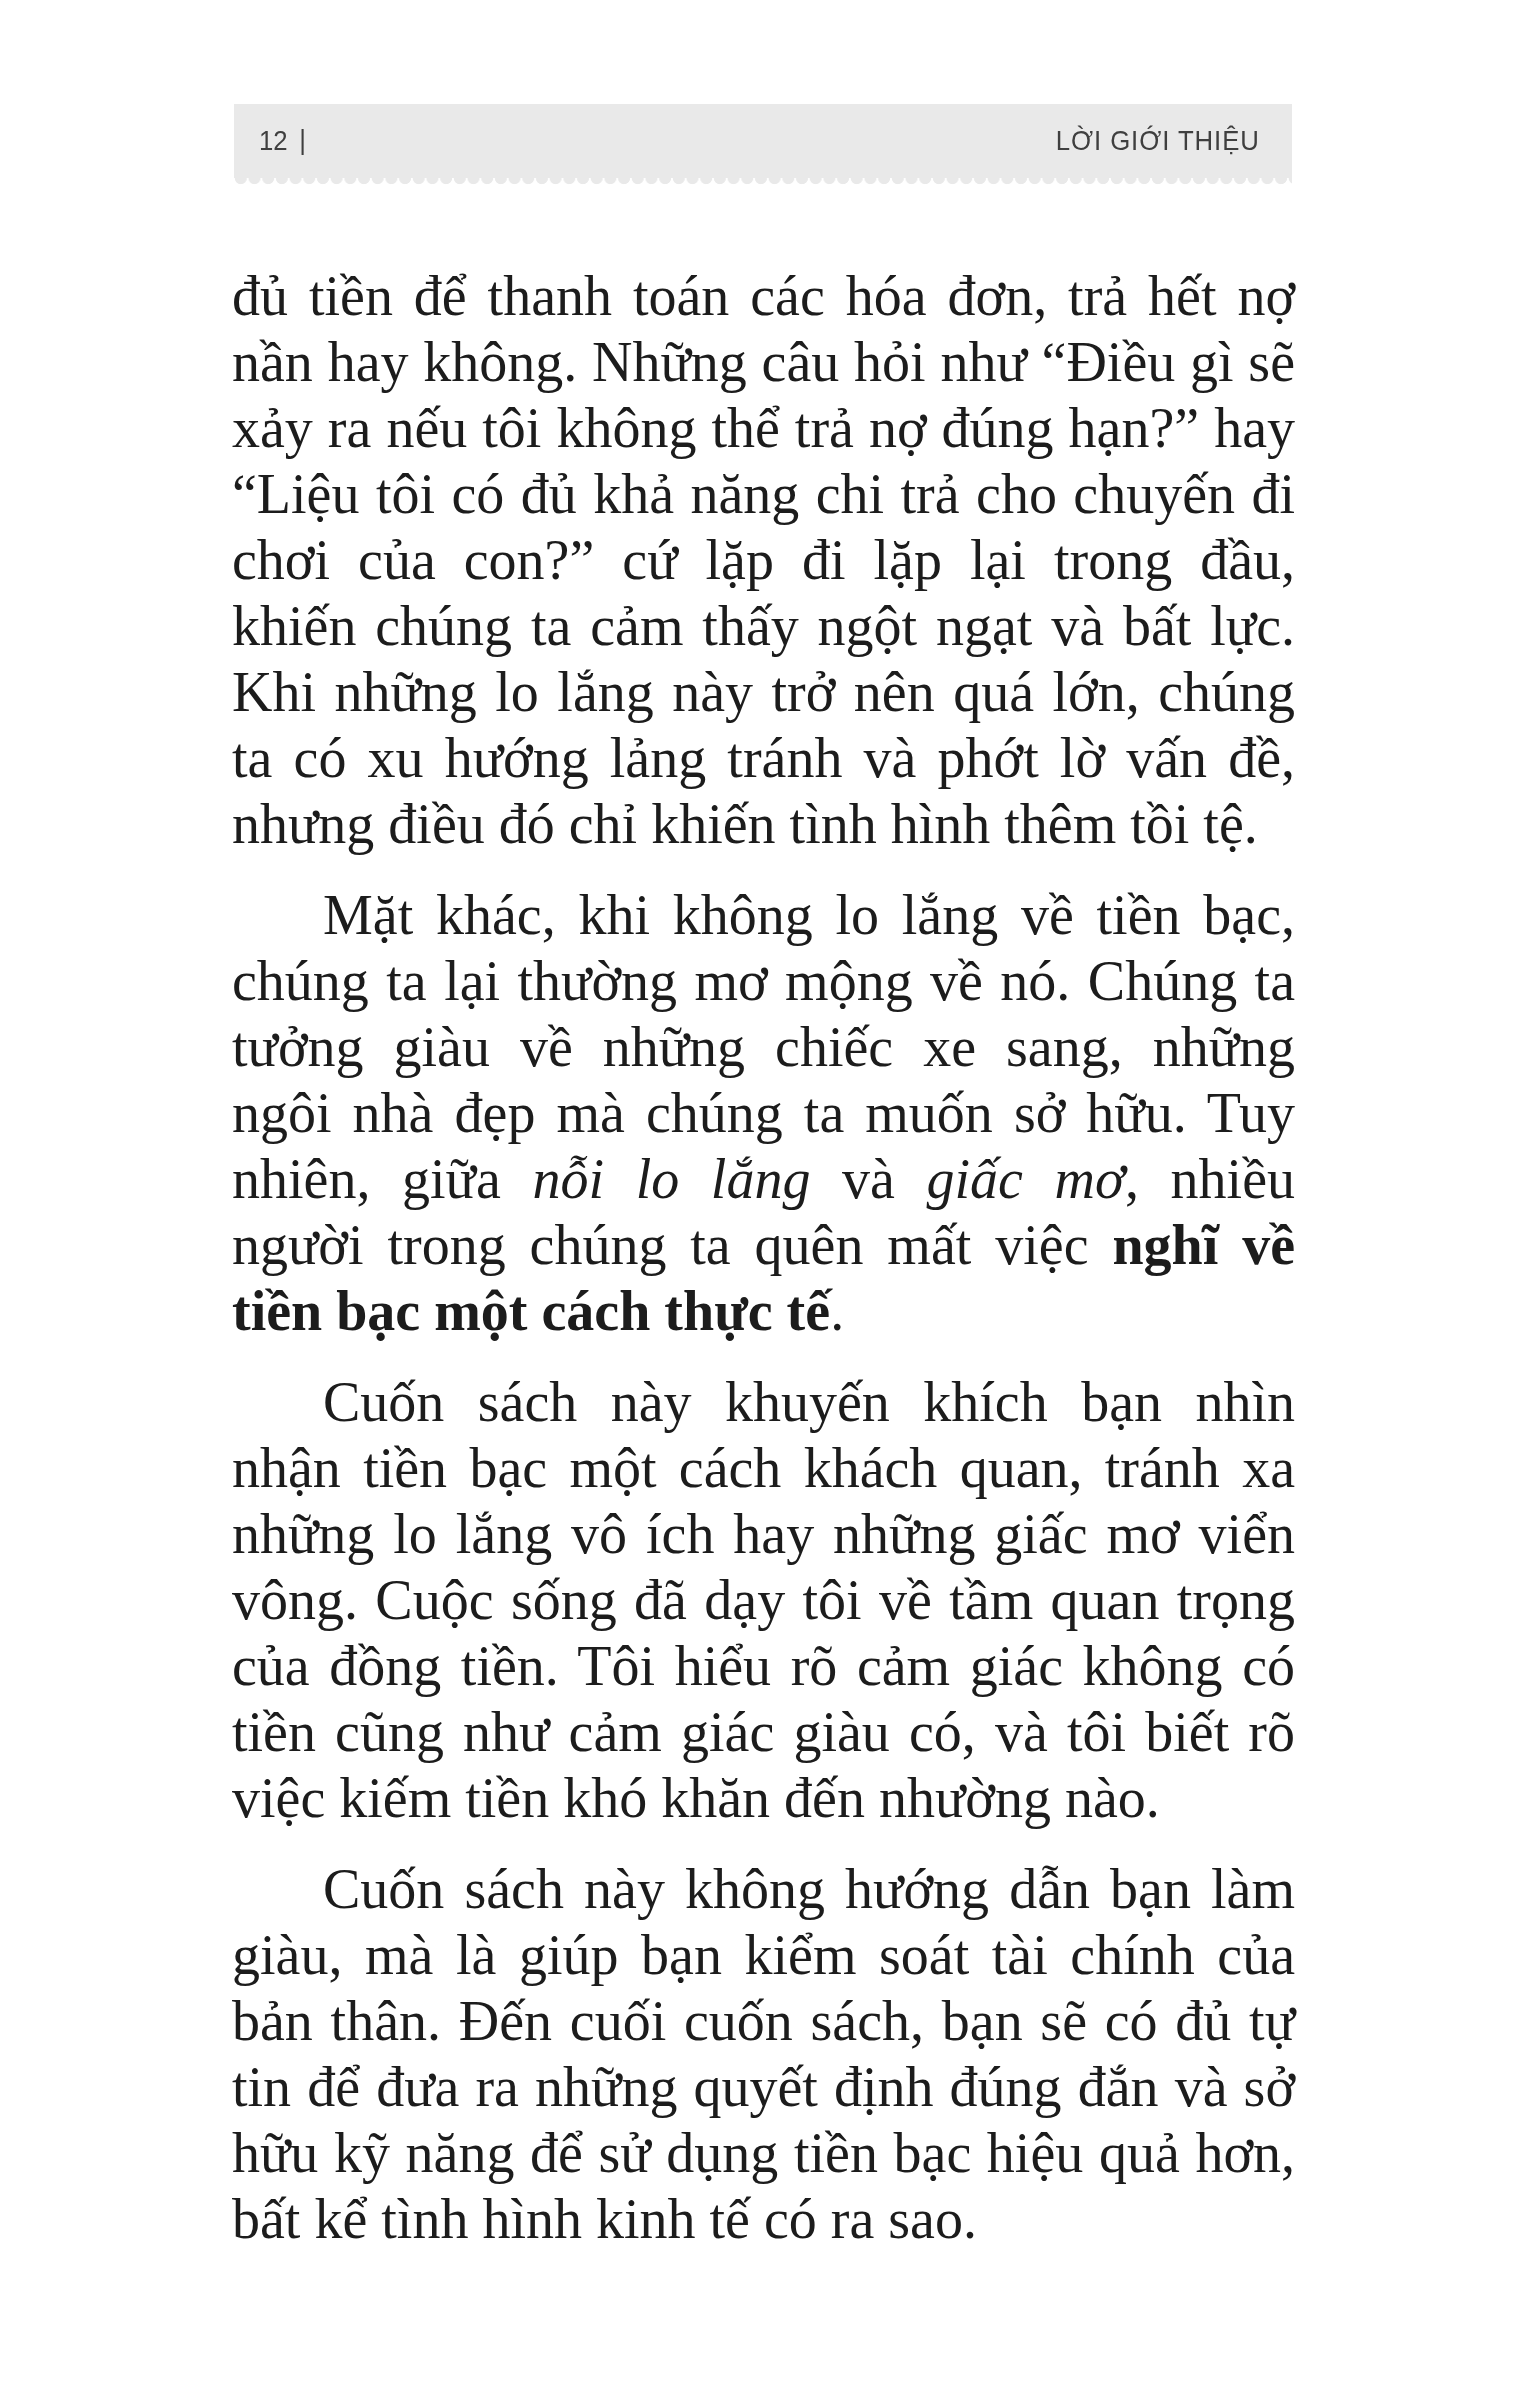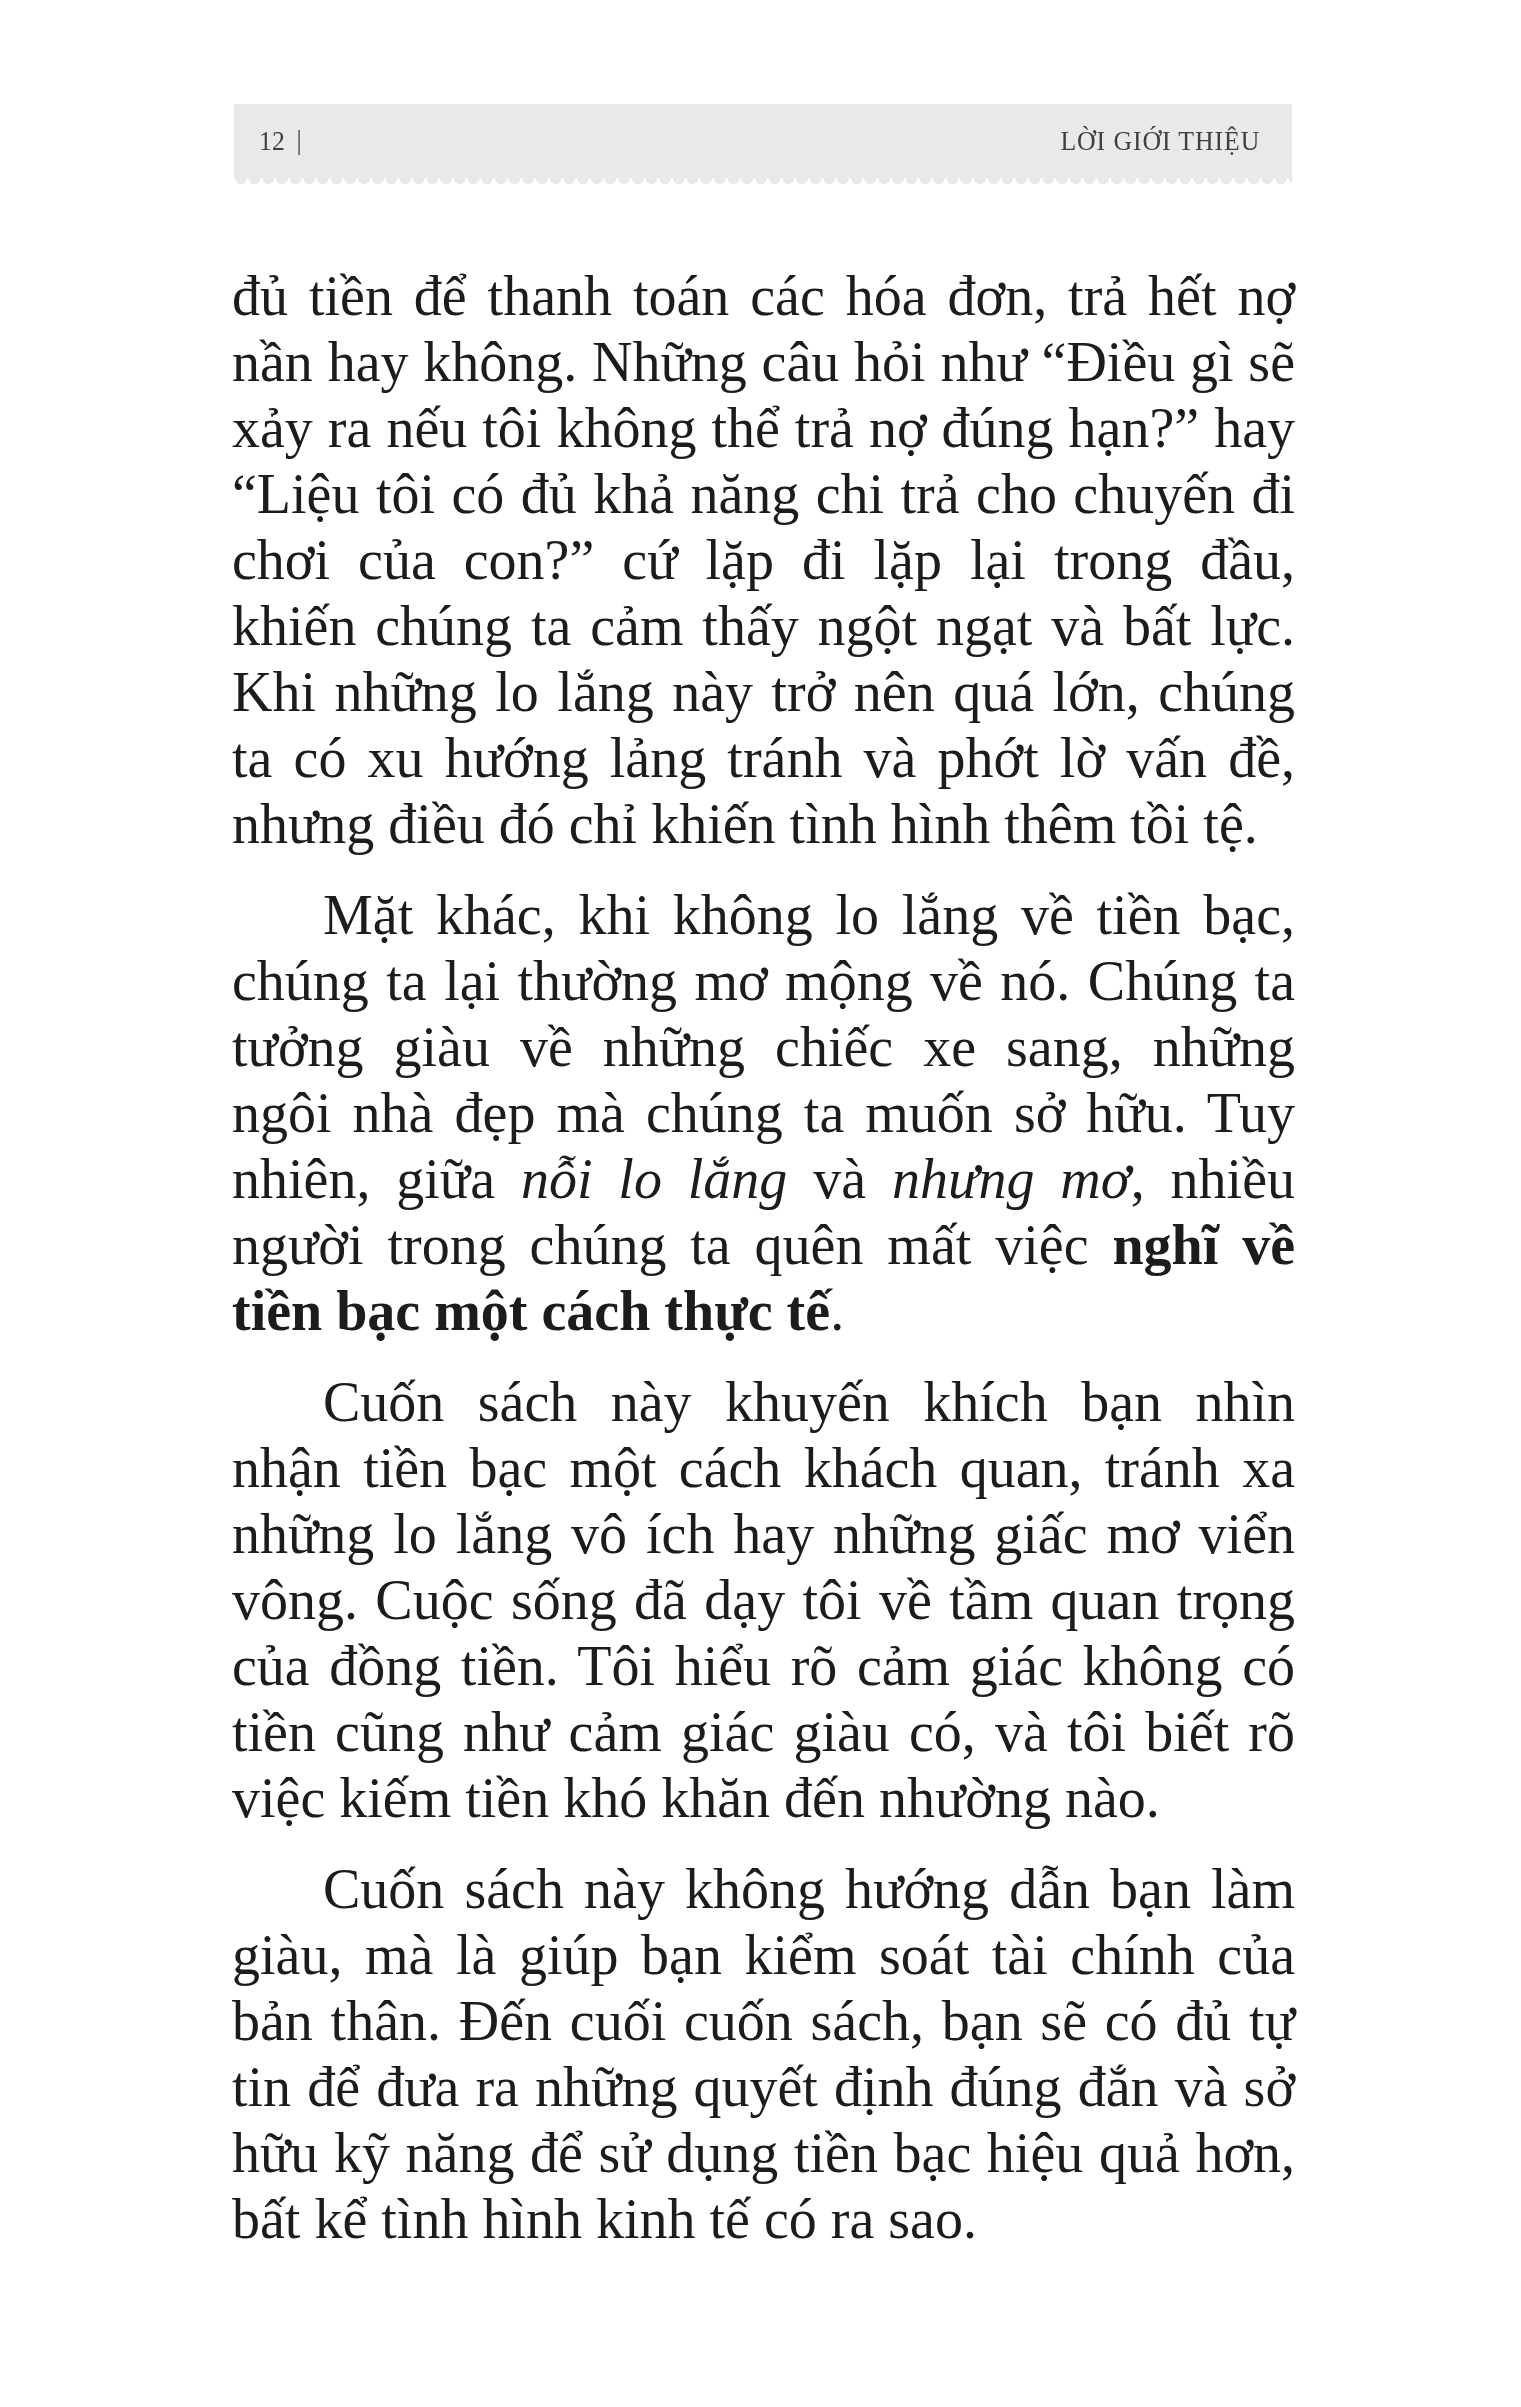--- a/index.html
+++ b/index.html
@@ -21,21 +21,21 @@
     left: 234px;
     top: 104px;
     width: 1058px;
     height: 74px;
     background: var(--band-bg, #e9e9e9);
     box-sizing: border-box;
     display: flex;
     align-items: center;
     justify-content: space-between;
     padding: 0 32px 0 25px;
-    font-family: Liberation Serif, serif;
+    font-family: Liberation Sans, sans-serif;
     font-size: 28px;
     color: var(--hdr-text, #3f3f3f);
   }
   
   .running-header::after {
     content: "";
     position: absolute;
     left: 0;
     right: 0;
     top: 100%;
@@ -94,19 +94,19 @@
   <header class="running-header">
     <span class="hdr-left">
       <span>12</span>
       <span class="hdr-sep">|</span>
     </span>
     <span class="hdr-right">LỜI GIỚI THIỆU</span>
   </header>
 
   <main class="body-text">
     <p class="para"><span>đủ tiền để thanh toán các hóa đơn, trả hết nợ nần hay không. Những câu hỏi như “Điều gì sẽ xảy ra nếu tôi không thể trả nợ đúng hạn?” hay “Liệu tôi có đủ khả năng chi trả cho chuyến đi chơi của con?” cứ lặp đi lặp lại trong đầu, khiến chúng ta cảm thấy ngột ngạt và bất lực. Khi những lo lắng này trở nên quá lớn, chúng ta có xu hướng lảng tránh và phớt lờ vấn đề, nhưng điều đó chỉ khiến tình hình thêm tồi tệ.</span></p>
-    <p class="para indent"><span>Mặt khác, khi không lo lắng về tiền bạc, chúng ta lại thường mơ mộng về nó. Chúng ta tưởng giàu về những chiếc xe sang, những ngôi nhà đẹp mà chúng ta muốn sở hữu. Tuy nhiên, giữa </span><i>nỗi lo lắng</i><span> và </span><i>nhưng mơ</i><span>, nhiều người trong chúng ta quên mất việc </span><b>nghĩ về tiền bạc một cách thực tế</b><span>.</span></p>
+    <p class="para indent"><span>Mặt khác, khi không lo lắng về tiền bạc, chúng ta lại thường mơ mộng về nó. Chúng ta tưởng giàu về những chiếc xe sang, những ngôi nhà đẹp mà chúng ta muốn sở hữu. Tuy nhiên, giữa </span><i>nỗi lo lắng</i><span> và </span><i>giấc mơ</i><span>, nhiều người trong chúng ta quên mất việc </span><b>nghĩ về tiền bạc một cách thực tế</b><span>.</span></p>
     <p class="para indent"><span>Cuốn sách này khuyến khích bạn nhìn nhận tiền bạc một cách khách quan, tránh xa những lo lắng vô ích hay những giấc mơ viển vông. Cuộc sống đã dạy tôi về tầm quan trọng của đồng tiền. Tôi hiểu rõ cảm giác không có tiền cũng như cảm giác giàu có, và tôi biết rõ việc kiếm tiền khó khăn đến nhường nào.</span></p>
     <p class="para indent"><span>Cuốn sách này không hướng dẫn bạn làm giàu, mà là giúp bạn kiểm soát tài chính của bản thân. Đến cuối cuốn sách, bạn sẽ có đủ tự tin để đưa ra những quyết định đúng đắn và sở hữu kỹ năng để sử dụng tiền bạc hiệu quả hơn, bất kể tình hình kinh tế có ra sao.</span></p>
   </main>
 
 </div>
 
 
 </body></html>

